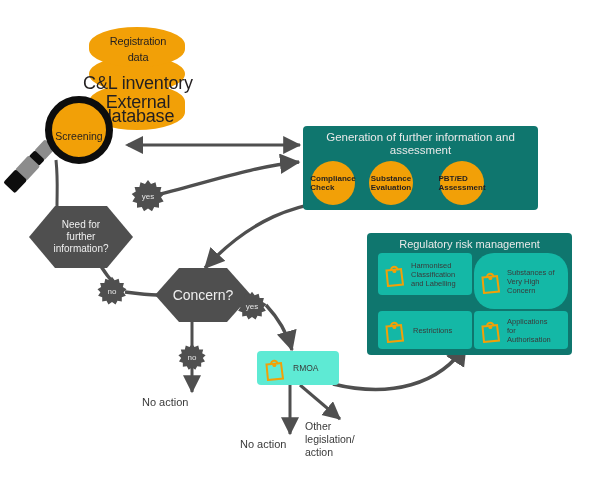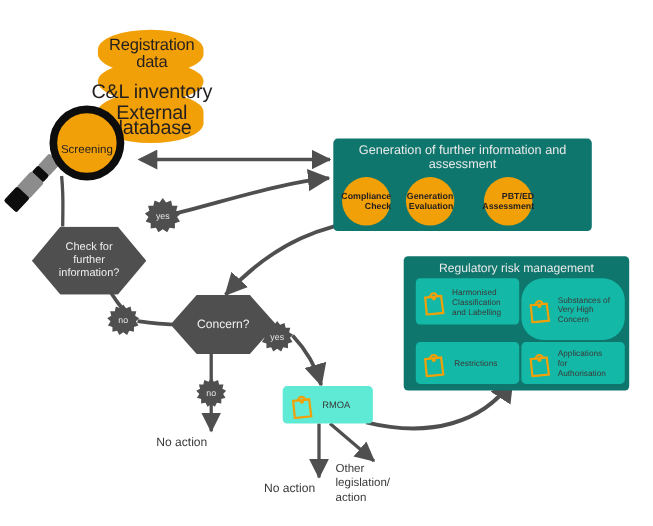--- a/index.html
+++ b/index.html
@@ -5,38 +5,38 @@
   html,body{margin:0;padding:0;background:#ffffff;}
   body{width:594px;height:478px;overflow:hidden;
        font-family:"Liberation Sans", sans-serif;}
   #stage{position:relative;width:594px;height:478px;background:#fff;}
 
   .abs{position:absolute;}
 
   
   .cyl{position:absolute;background:#F2A007;border-radius:50%/18px;}
   .cyl-label{position:absolute;color:#231f20;text-align:center;
-             font-size:15px;line-height:16px;white-space:pre-line;
+             font-size:11px;line-height:16px;white-space:pre-line;
              letter-spacing:-.2px;}
   .cyl-label.small{font-size:18px;line-height:14px;}
 
   
   .mag-ring{position:absolute;border-radius:50%;background:#F2A007;
             border:7px solid #0d0d0d;box-sizing:border-box;}
   .mag-text{position:absolute;color:#231f20;font-size:10.5px;text-align:center;width:100%;}
   .mag-handle{position:absolute;transform-origin:0 0;}
   .mag-seg{position:absolute;border-radius:2px;}
 
   
   .panel{position:absolute;background:#0f766e;border-radius:4px;}
   .panel-title{position:absolute;color:#e9e9e9;text-align:center;
                font-size:11.5px;line-height:13px;width:100%;}
   .circle{position:absolute;border-radius:50%;background:#F2A007;
           display:flex;align-items:center;justify-content:center;}
-  .circle span{color:#231f20;font-size:8px;line-height:9.5px;text-align:right;
+  .circle span{color:#231f20;font-size:8px;line-height:9.5px;text-align:left;
                white-space:pre-line;font-weight:bold;}
 
   
   .card{position:absolute;background:#14b8a6;border-radius:4px;
         display:flex;align-items:center;}
   .card .txt{color:#3a3a3a;font-size:7.5px;line-height:9px;white-space:pre-line;}
   .bagicon{flex:0 0 auto;}
 
   
   .hex{position:absolute;background:#4f4f4f;
@@ -136,21 +136,21 @@
 
   <div class="panel" style="left:303px;top:126px;width:235px;height:84px;">
     <div class="panel-title" style="top:5px;">Generation of further information
 and assessment</div>
   </div>
   <div class="circle" style="left:311px;top:161px;width:44px;height:44px;">
     <span>Compliance
 Check</span>
   </div>
   <div class="circle" style="left:369px;top:161px;width:44px;height:44px;">
-    <span>Generation
+    <span>Substance
 Evaluation</span>
   </div>
   <div class="circle" style="left:440px;top:161px;width:44px;height:44px;">
     <span>PBT/ED
 Assessment</span>
   </div>
 
   <div class="panel" style="left:367px;top:233px;width:205px;height:122px;">
     <div class="panel-title" style="top:5px;font-size:11px;">Regulatory risk management</div>
   </div>
@@ -191,26 +191,26 @@
       <path d="M4.5,9.5 L19,8 L21,23.5 L6,25 Z" fill="none" stroke="#F2A007" stroke-width="2"></path>
       <path d="M9,10 C8.3,4.8 15.5,4.2 15.6,9.3" fill="none" stroke="#F2A007" stroke-width="2"></path>
       <circle cx="12.4" cy="10.2" r="1.9" fill="#F2A007"></circle>
     </svg>
     <div class="txt" style="margin-left:5px;">Applications
 for
 Authorisation</div>
   </div>
 
   <div class="hex" style="left:29px;top:206px;width:104px;height:62px;">
-    <span>Check for
+    <span>Need for
 further
 information?</span>
   </div>
   <div class="hex" style="left:155px;top:268px;width:96px;height:54px;">
-    <span style="font-size:11px;">Concern?</span>
+    <span style="font-size:14px;">Concern?</span>
   </div>
 
   <div class="badge" style="left:130px;top:178px;width:36px;height:36px;">
     <svg viewBox="0 0 36 36" width="36" height="36">
       <path fill="#4f4f4f" d="M18,2 L21,6 L25.5,4.2 L26.6,9 L31.4,9 L30.2,13.6 L34.3,16 L31,19.3
       L33.6,23.4 L29,25 L29,29.8 L24.2,29 L22,33.2 L18,30.5 L14,33.2 L11.8,29 L7,29.8 L7,25
       L2.4,23.4 L5,19.3 L1.7,16 L5.8,13.6 L4.6,9 L9.4,9 L10.5,4.2 L15,6 Z"></path>
     </svg>
     <span>yes</span>
   </div>

